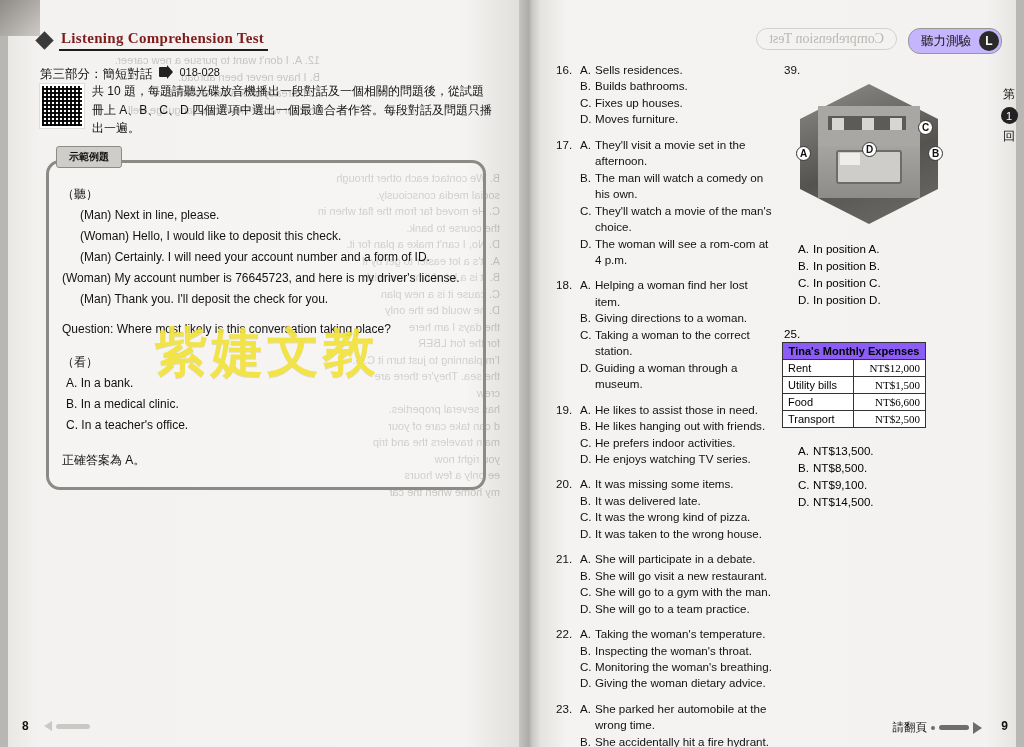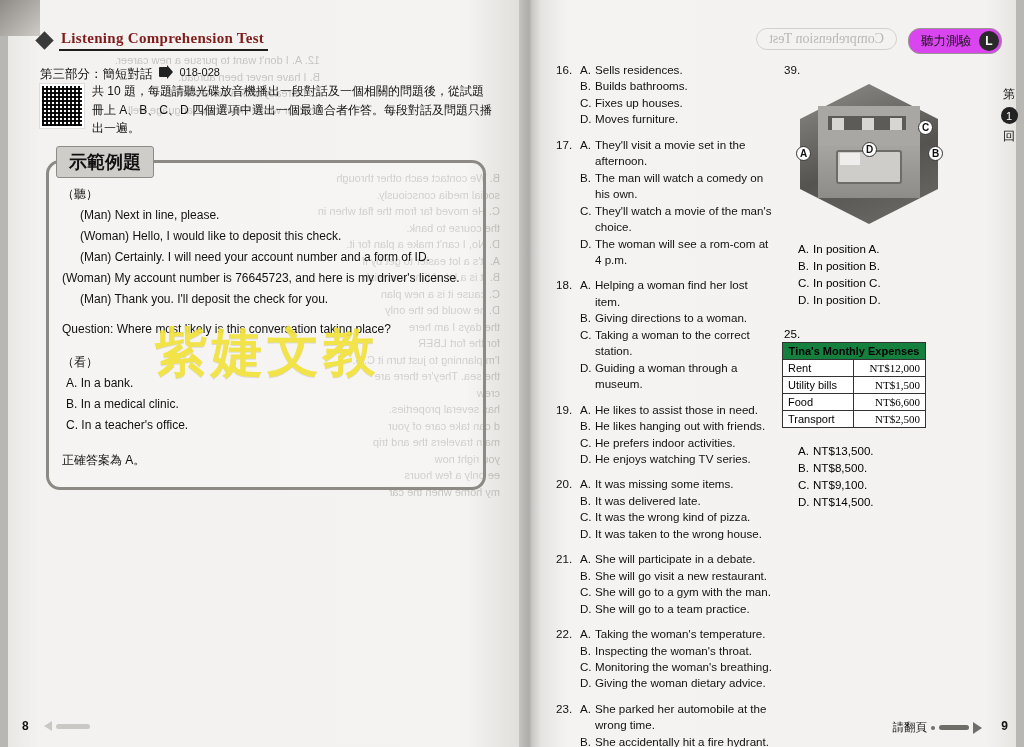--- a/index.html
+++ b/index.html
@@ -56,21 +56,21 @@
     border:2px solid #fff; outline:1px solid #ddd;
   }
   .intro{
     position:absolute; left:92px; top:82px; width:400px;
     font-size:12px; line-height:1.55; color:#111;
   }
 
   .example-label{
     position:absolute; left:56px; top:146px;
     background:#cfcdc9; border:1px solid #8e8b86; border-radius:3px;
-    padding:3px 12px; font-size:18px; font-weight:bold; color:#111;
+    padding:3px 12px; font-size:10px; font-weight:bold; color:#111;
     z-index:3;
   }
   .example-box{
     position:absolute; left:46px; top:160px; width:440px; height:330px;
     border:3px solid #8d8a85; border-radius:14px; background:rgba(255,255,255,0.18);
   }
   .ex-inner{ position:absolute; left:62px; top:182px; width:420px; font-size:12px; color:#111; line-height:1.75;}
   .ex-inner .lbl{ margin-top:2px; }
   .ex-line{ padding-left:18px; }
   .ex-line.noind{ padding-left:0; }
@@ -100,21 +100,21 @@
   .rh-ghost{
     position:absolute; left:756px; top:28px;
     transform:scaleX(-1);
     font-family:"Liberation Serif", serif; font-size:14px;
     color:#8b8884; opacity:.55;
     border:1px solid #b9b6b1; border-radius:11px; padding:2px 12px;
   }
   .rh-pill{
     position:absolute; right:22px; top:28px;
     display:flex; align-items:center; gap:0;
-    background:#d946ef; border:1px solid #9a9792; border-radius:12px;
+    background:#c4b5fd; border:1px solid #9a9792; border-radius:12px;
     padding:2px 2px 2px 12px; font-size:12.5px; color:#111;
   }
   .rh-pill .circle{
     width:20px;height:20px;border-radius:50%;background:#2a2a2a;color:#fff;
     display:flex;align-items:center;justify-content:center;font-size:12px;font-weight:bold;
     margin-left:8px;
   }
   .side-tab{
     position:absolute; right:4px; top:86px; width:22px;
     display:flex; flex-direction:column; align-items:center; gap:4px;
@@ -154,21 +154,21 @@
   .room .pillow{ position:absolute; left:22px; top:47px; width:20px; height:12px; background:#efeeec;}
   .marker{
     position:absolute; width:15px;height:15px;border-radius:50%;
     background:#fff; border:1px solid #333; color:#111;
     font-size:10px; display:flex; align-items:center; justify-content:center; font-weight:bold;
   }
 
   
   .tbl{ position:absolute; left:782px; top:342px; width:144px; border:1px solid #333; border-collapse:collapse; font-size:11px; background:#fff;}
   .tbl td,.tbl th{ border:1px solid #333; padding:2px 5px; }
-  .tbl th{ background:#15803d; font-size:11px; }
+  .tbl th{ background:#8b5cf6; font-size:11px; }
   .tbl td.r{ text-align:right;font-family:Liberation Serif, serif; }
 
   .q25num{ position:absolute; left:784px; top:327px; font-size:11.6px; }
   .q25opts{ position:absolute; left:798px; top:442px; font-size:11.6px; line-height:1.48;}
 
   
   .pg-left{ position:absolute; left:22px; bottom:14px; font-size:12px; font-weight:bold; color:#111;}
   .pg-right{ position:absolute; right:16px; bottom:14px; font-size:12px; font-weight:bold; color:#111;}
   .foot-arrow-l{ position:absolute; left:44px; bottom:16px; display:flex; align-items:center; gap:4px; opacity:.45;}
   .foot-arrow-l .bar{ width:34px;height:5px;background:#9a9792;border-radius:3px;}

